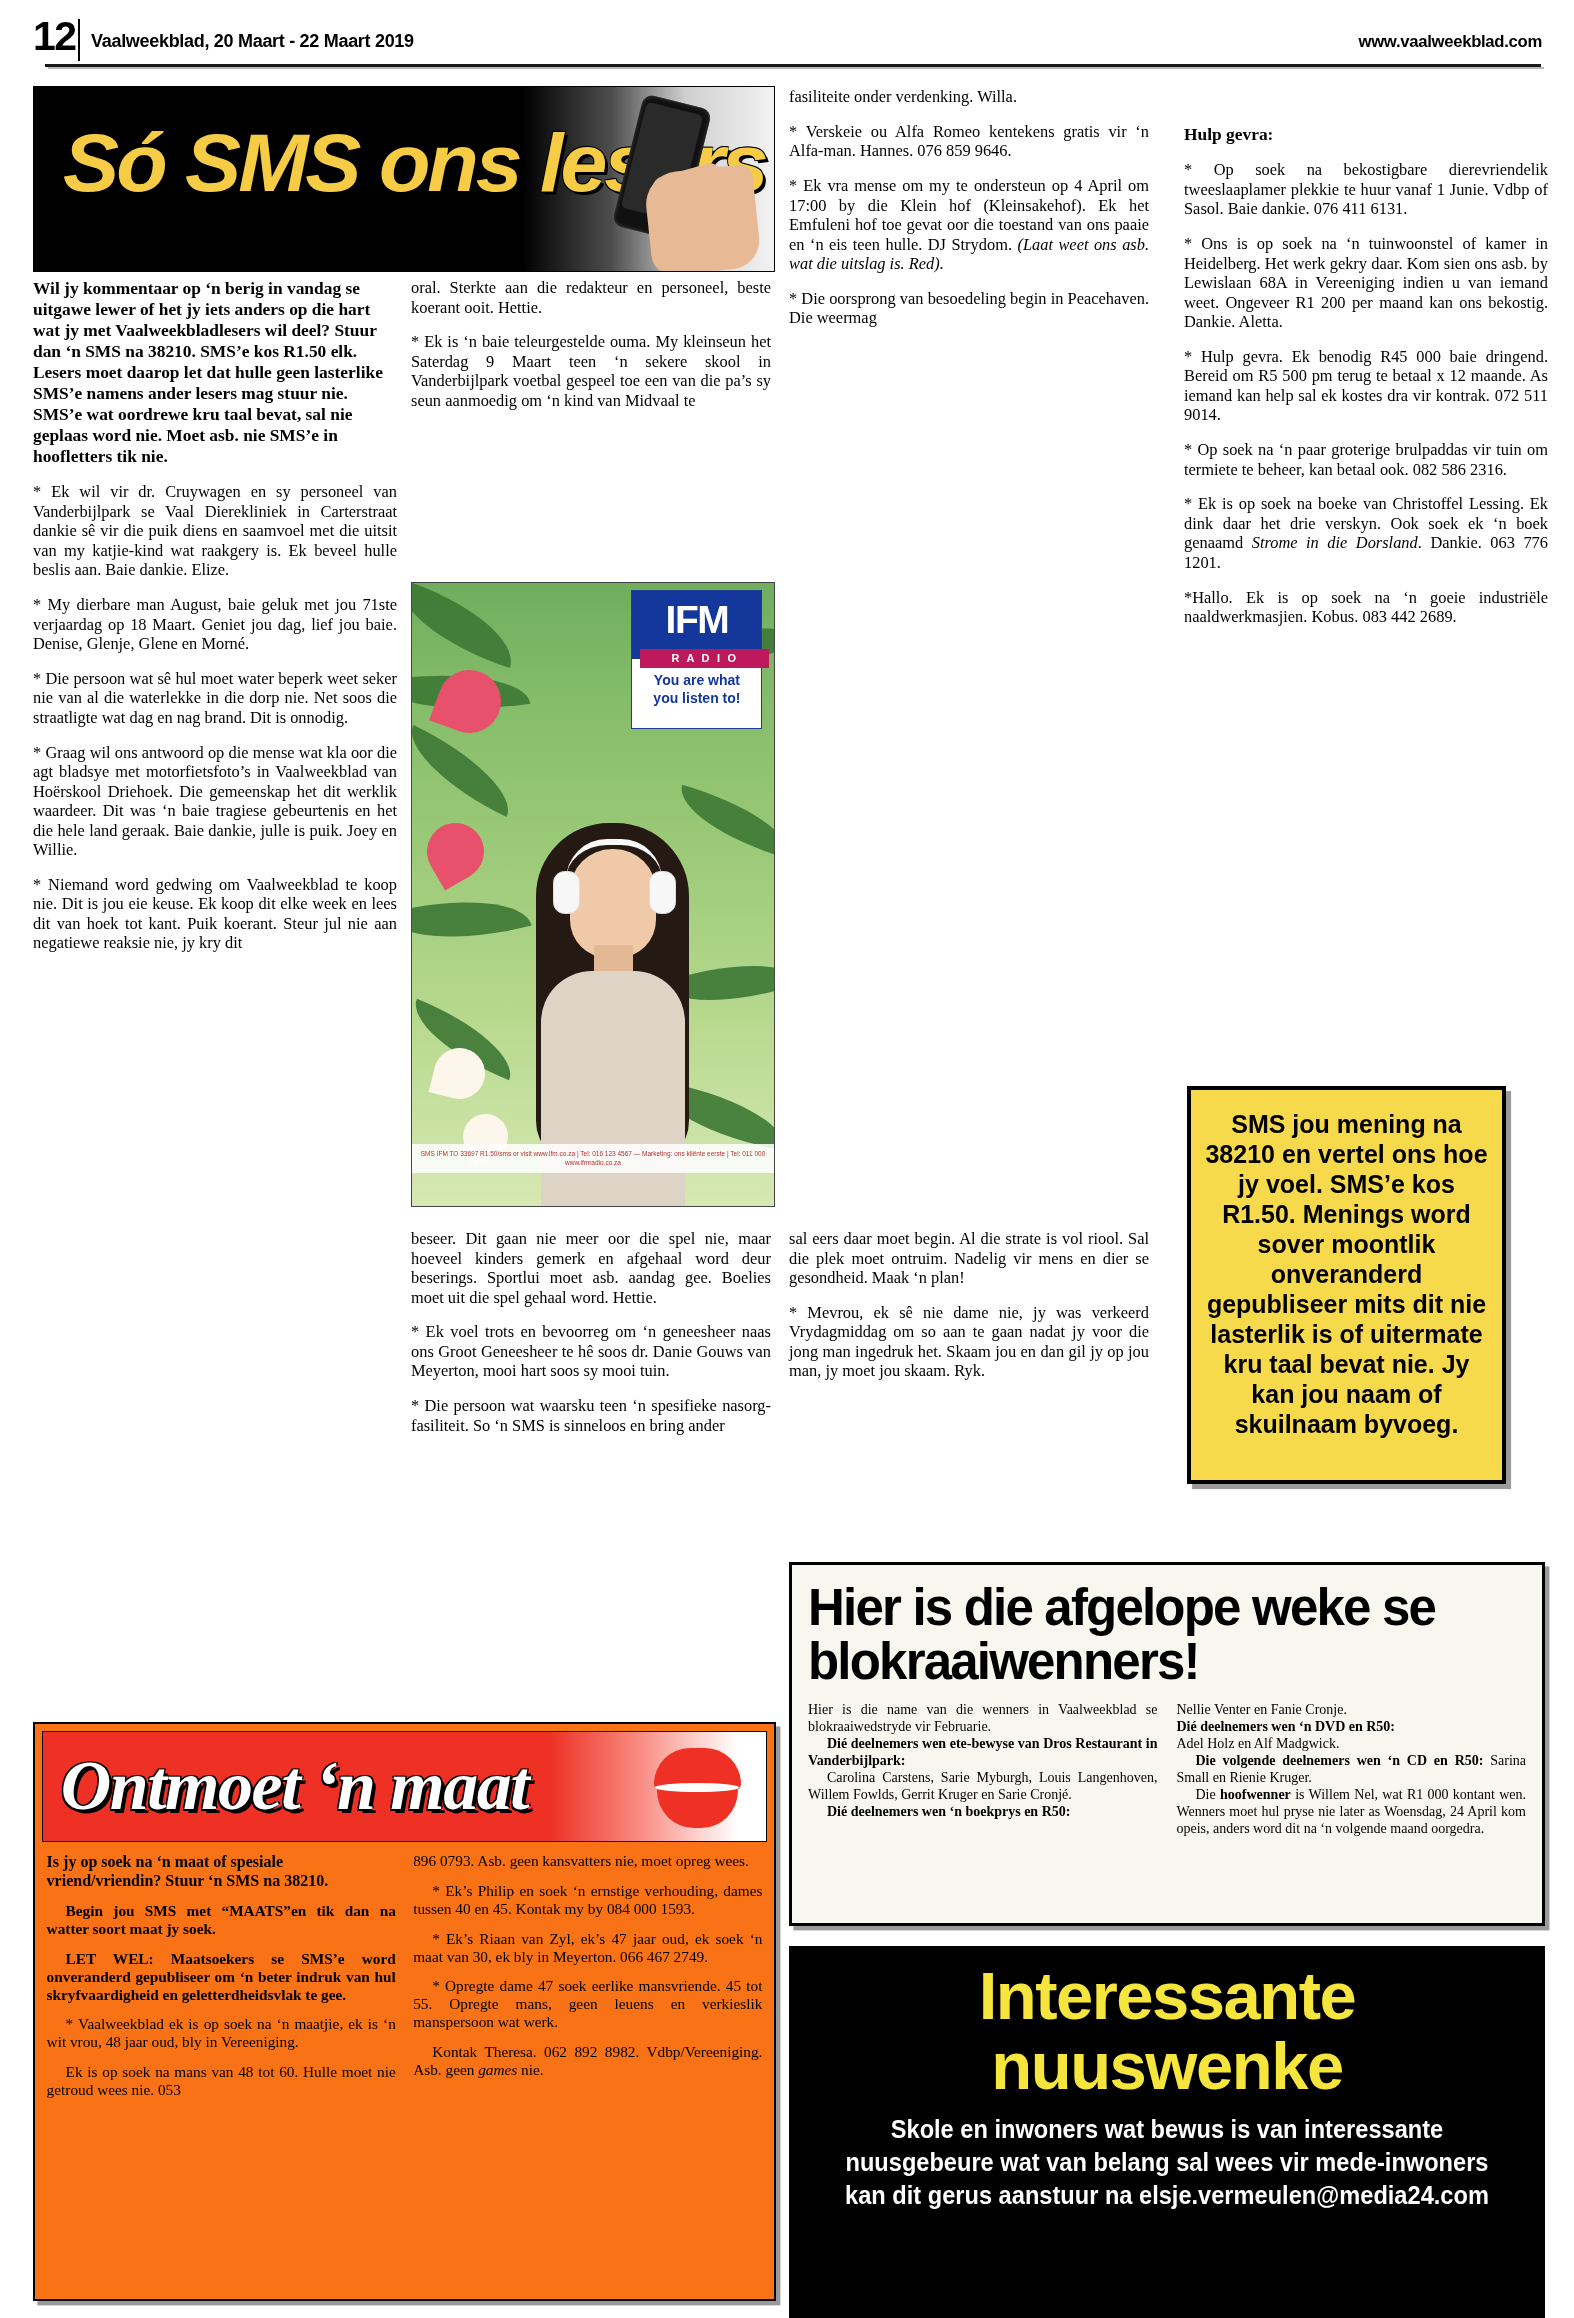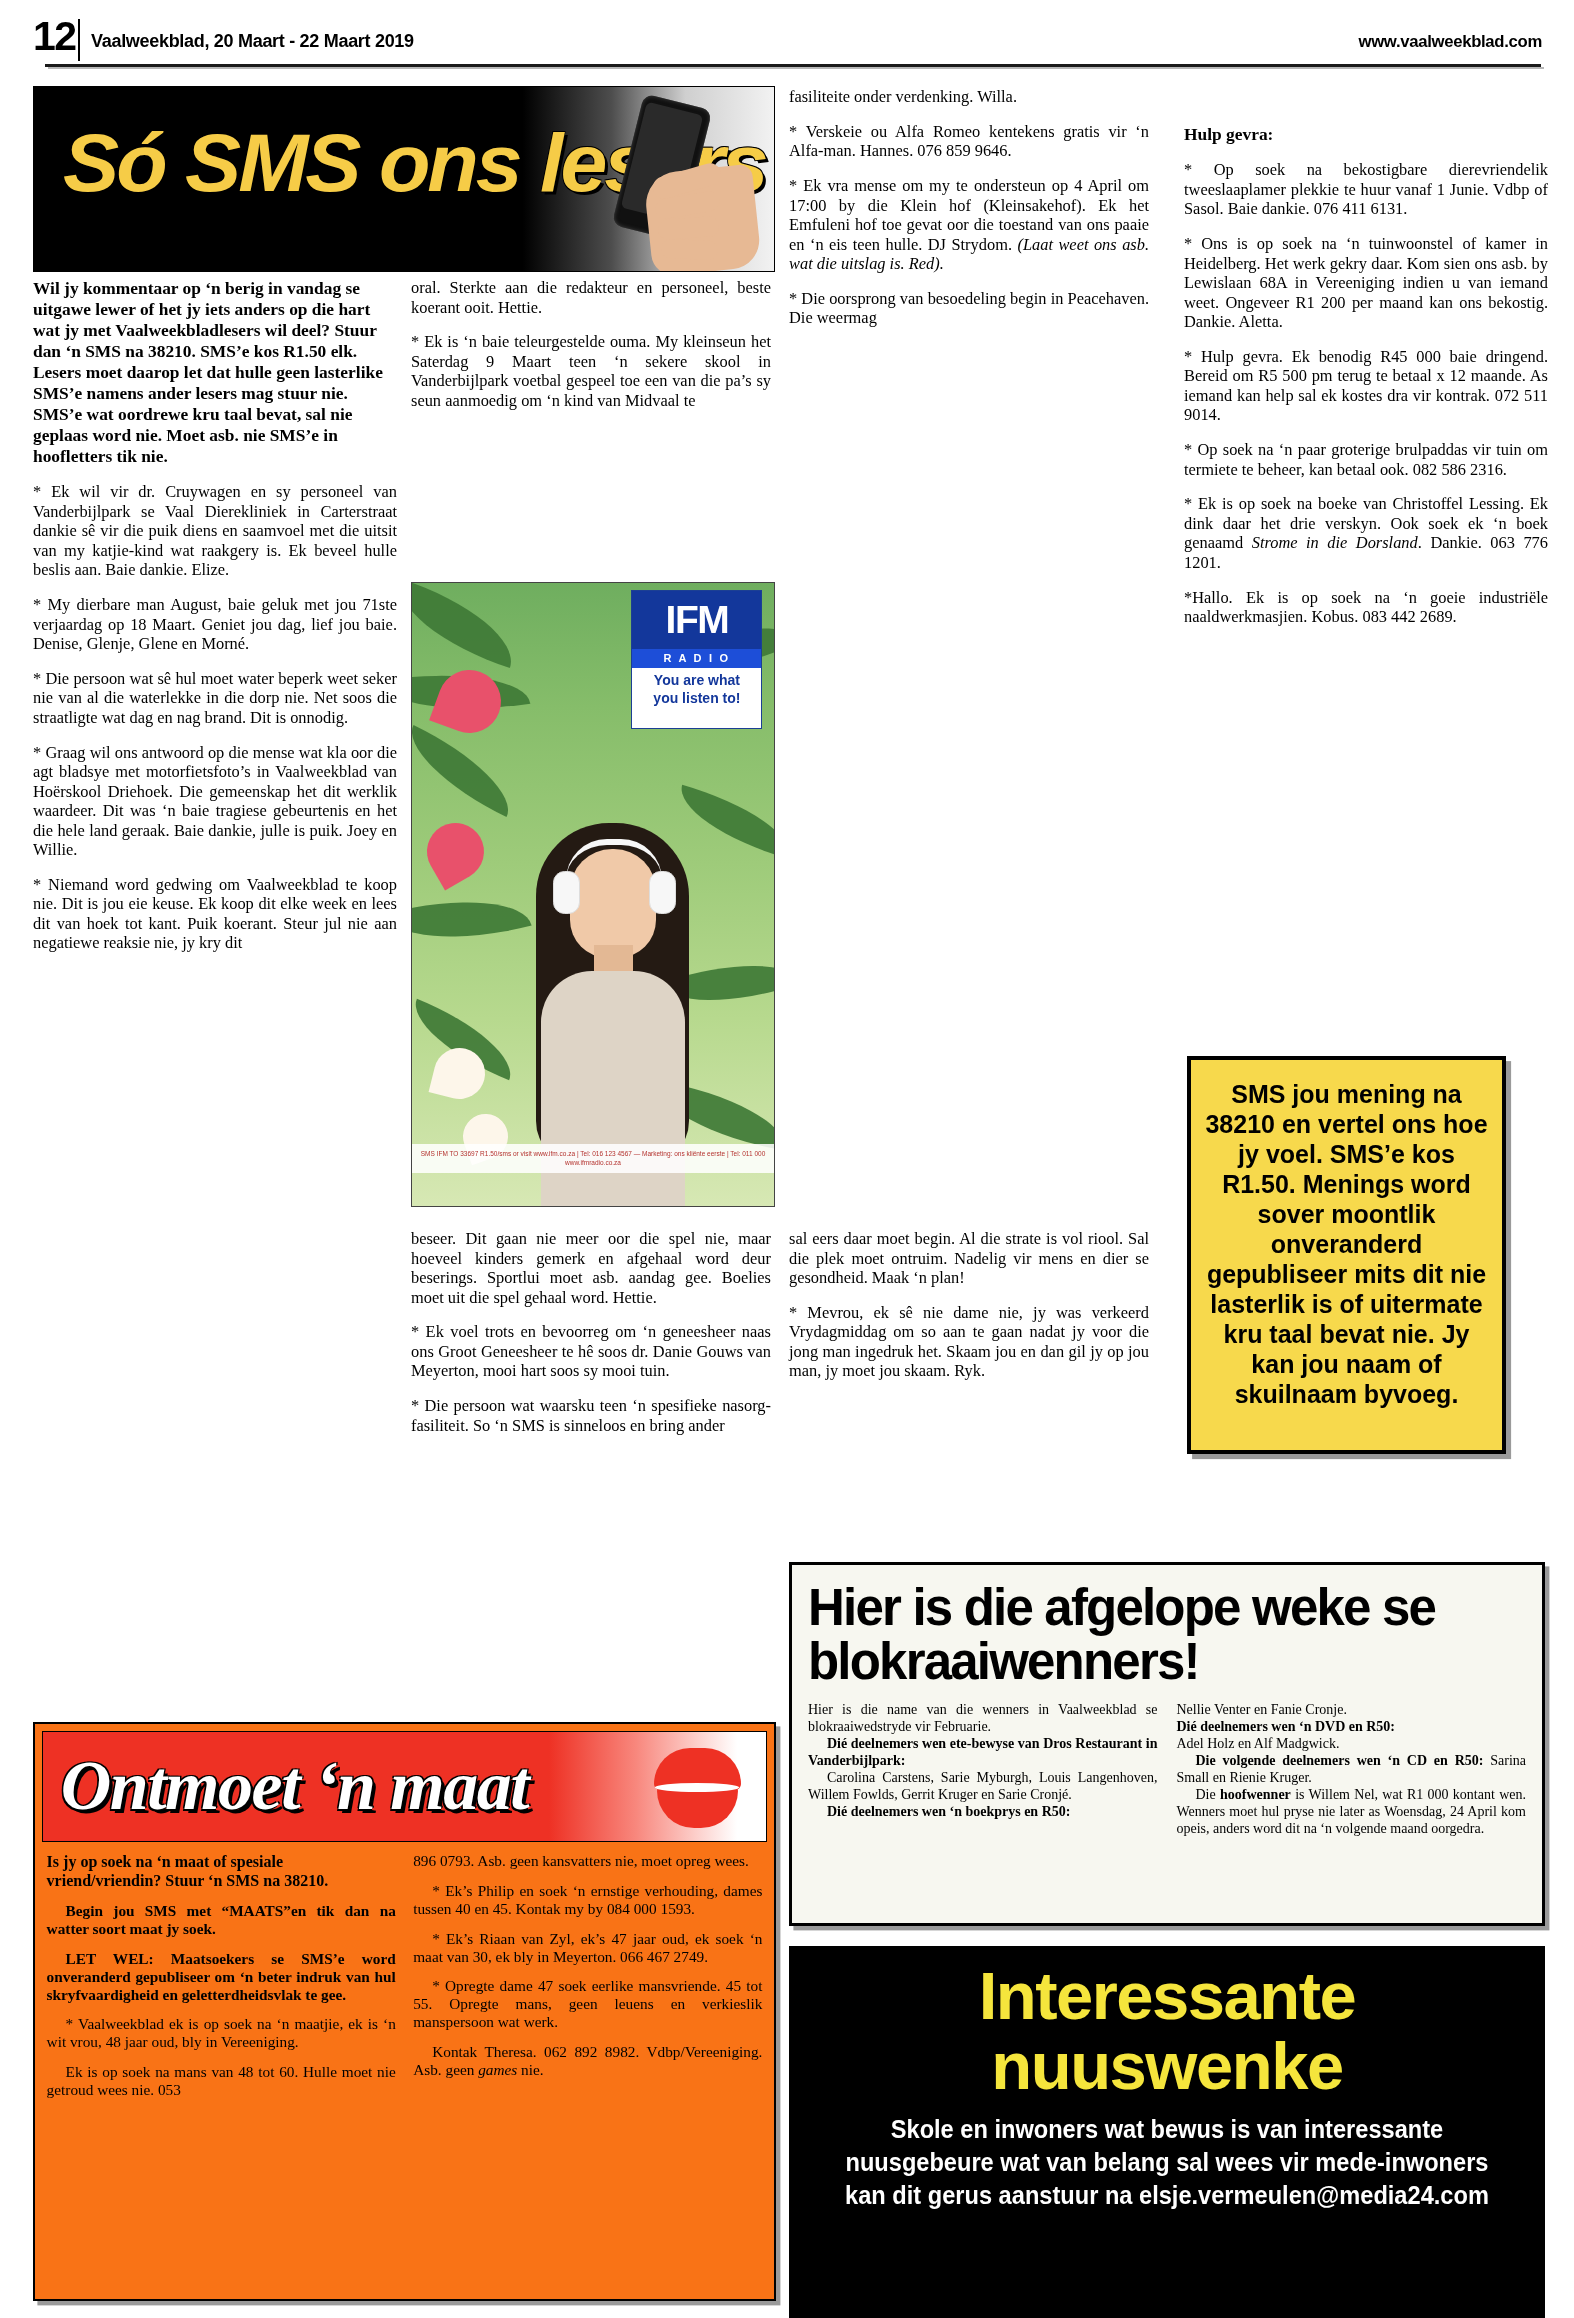--- a/index.html
+++ b/index.html
@@ -60,29 +60,29 @@
   .p-face{position:absolute;left:49px;top:48px;width:86px;height:109px;background:#f0c9a8;border-radius:42px 42px 38px 38px;}
   .p-neck{position:absolute;left:73px;top:144px;width:39px;height:39px;background:#e3b894;}
   .p-body{position:absolute;left:20.4px;top:170px;width:144px;height:240px;background:#ded4c6;border-radius:51px 51px 0 0;}
   .p-hp{position:absolute;top:70px;width:25px;height:41px;background:#f7f7f7;border-radius:11.6px;border:1.5px solid #ddd;}
   .p-hp.l{left:32px;}
   .p-hp.r{left:128px;}
   .p-band{position:absolute;left:45px;top:38px;width:96px;height:35px;border-top:6.5px solid #f7f7f7;border-radius:48px 48px 0 0;}
   .radio-logo{position:absolute;right:11.6px;top:7.3px;width:129px;height:137px;background:#fff;border:1.5px solid #1c3f94;}
   .rl-top{position:absolute;left:0;top:0;width:100%;height:68px;background:#13379b;color:#fff;
     font-family:"Liberation Sans",sans-serif;font-weight:700;font-size:39px;text-align:center;line-height:57px;letter-spacing:-1.5px;}
-  .rl-sub{position:absolute;left:0;top:58px;width:100%;height:19px;background:#1d4ed8;color:#fff;
+  .rl-sub{position:absolute;left:8px;top:58px;width:100%;height:19px;background:#be185d;color:#fff;
     font-family:"Liberation Sans",sans-serif;font-weight:700;font-size:11px;text-align:center;line-height:19px;letter-spacing:2.2px;}
   .rl-tag{position:absolute;left:0;top:81px;width:100%;color:#13379b;
     font-family:"Liberation Sans",sans-serif;font-weight:700;font-size:14px;text-align:center;line-height:17.4px;}
   .ad-strip{position:absolute;left:0;bottom:33px;width:100%;padding:5.8px 0;background:#ffffffdd;
     font-family:"Liberation Sans",sans-serif;font-size:6.5px;color:#b4322e;text-align:center;line-height:8.7px;}
 
   
-  .yellow-box{position:absolute;left:1187px;top:1056px;width:319px;height:398px;background:#f7d94c;
+  .yellow-box{position:absolute;left:1187px;top:1086px;width:319px;height:398px;background:#f7d94c;
     border:4.4px solid #000;box-sizing:border-box;box-shadow:5.1px 5.1px 0 #9a9a9a;}
   .yellow-box p{margin:0;padding:19px 13px;font-family:"Liberation Sans",sans-serif;font-weight:700;
     font-size:25px;line-height:30px;text-align:center;}
 
   
   .blok{position:absolute;left:789px;top:1562px;width:756px;height:364px;background:#f7f7f0;
     border:3.6px solid #000;box-sizing:border-box;box-shadow:4.4px 4.4px 0 #9a9a9a;}
   .blok h2{margin:0;padding:16px 16px 0 16px;font-family:"Liberation Sans",sans-serif;font-weight:700;
     font-size:51px;line-height:54px;letter-spacing:-1.8px;}
   .blok .cols{display:flex;gap:19px;padding:11.6px 16px 0 16px;}

